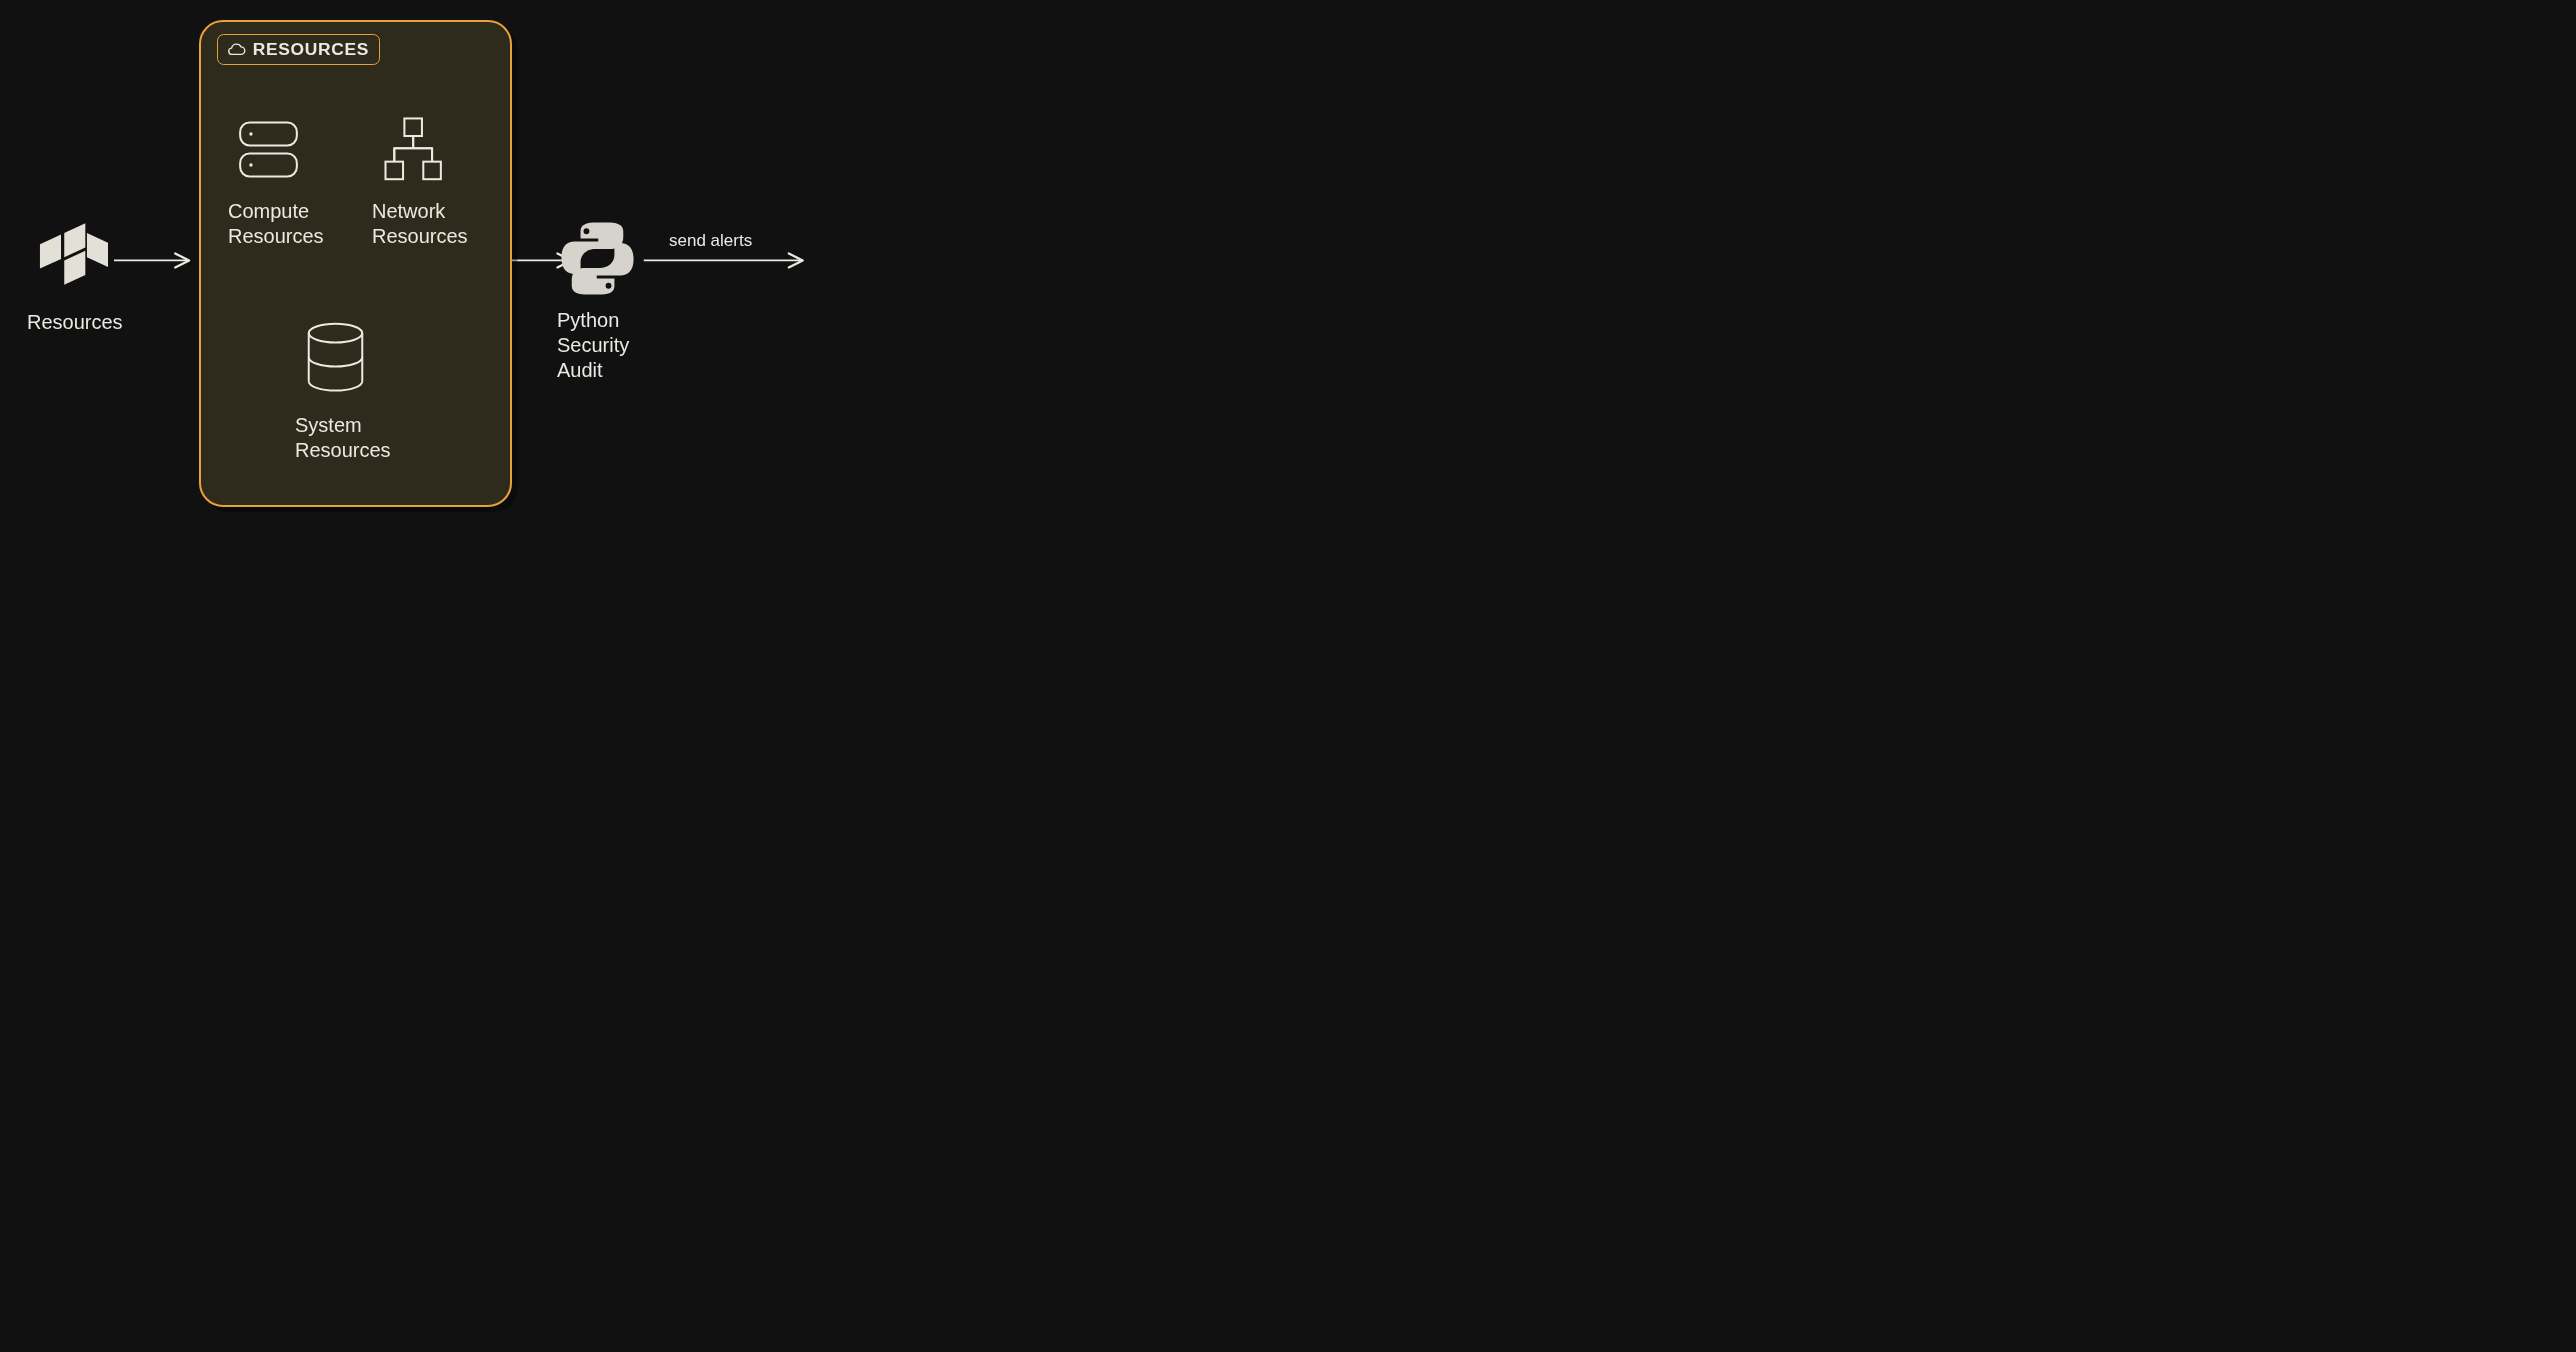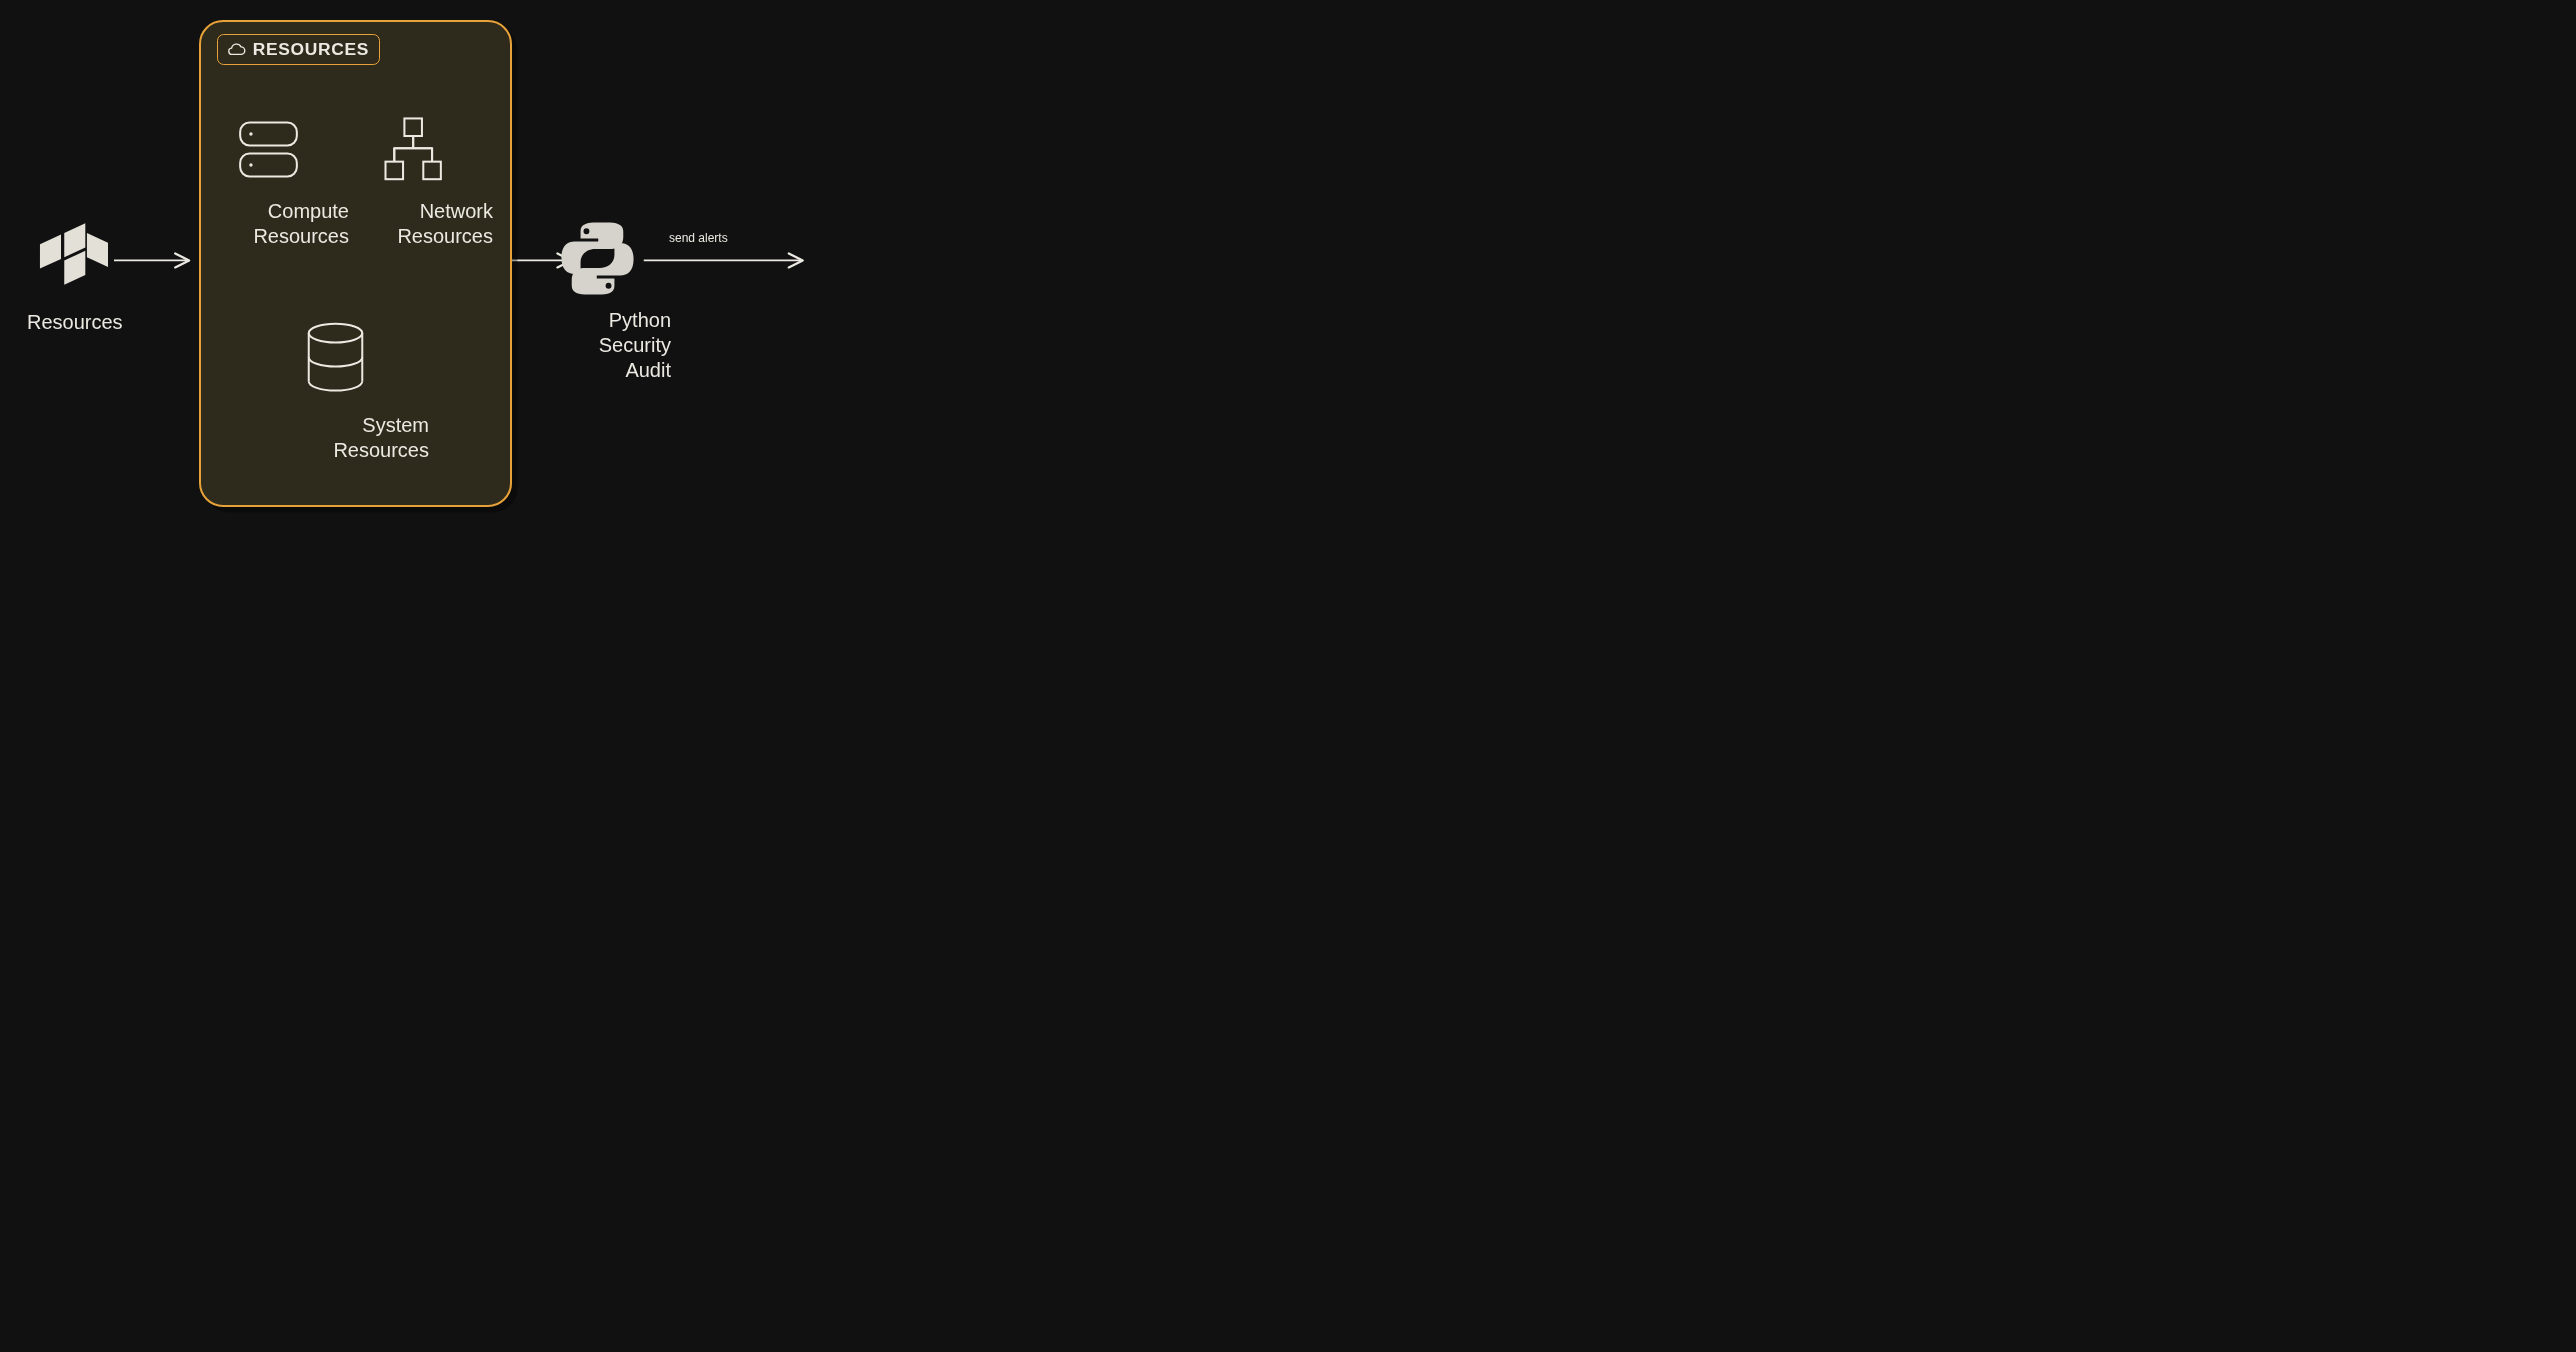--- a/index.html
+++ b/index.html
@@ -16,21 +16,21 @@
     width:1030px;
     height:541px;
     overflow:hidden;
     font-family:"Helvetica Neue",Helvetica,Arial,sans-serif;
     color:var(--fg);
     font-weight:300;
   }
   svg{display:block}
   .stage{position:relative;width:1030px;height:541px;}
 
-  .node{position:absolute;text-align:right;}
+  .node{position:absolute;text-align:left;}
   .node .label{font-size:20px;line-height:1.25;margin-top:9.4px;color:var(--fg);}
 
   .panel{
     position:absolute;
     background:var(--panel);
     border:2px solid var(--panel-border);
     border-radius:24px;
     box-shadow:5.4px 5.4px 0 rgba(0,0,0,.35);
   }
   .panel-title{
@@ -42,21 +42,21 @@
     display:flex;align-items:center;gap:6.7px;
     color:var(--fg);
     font-weight:600;
     font-size:17.4px;
     letter-spacing:0.7px;
   }
   .panel-title svg{flex:none}
 
   .arrow-label{
     position:absolute;
-    font-size:12px;
+    font-size:17px;
     color:var(--fg);
   }
 </style>
 </head>
 <body>
 
 <div class="stage">
 
   <svg width="1030" height="541" style="position:absolute;left:0;top:0" viewBox="0 0 1536 806">
     <defs>

